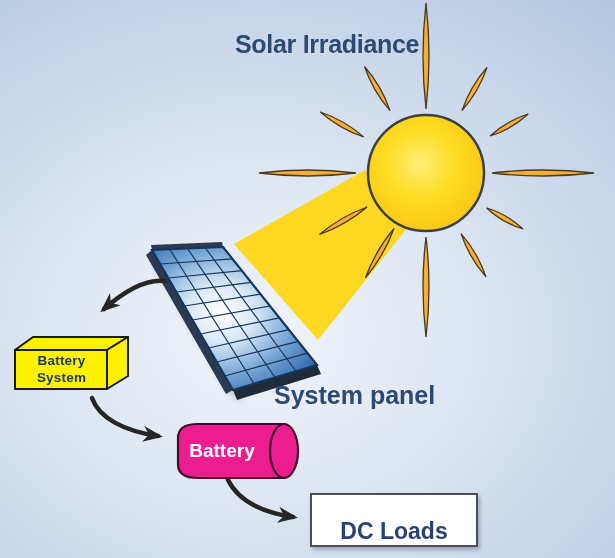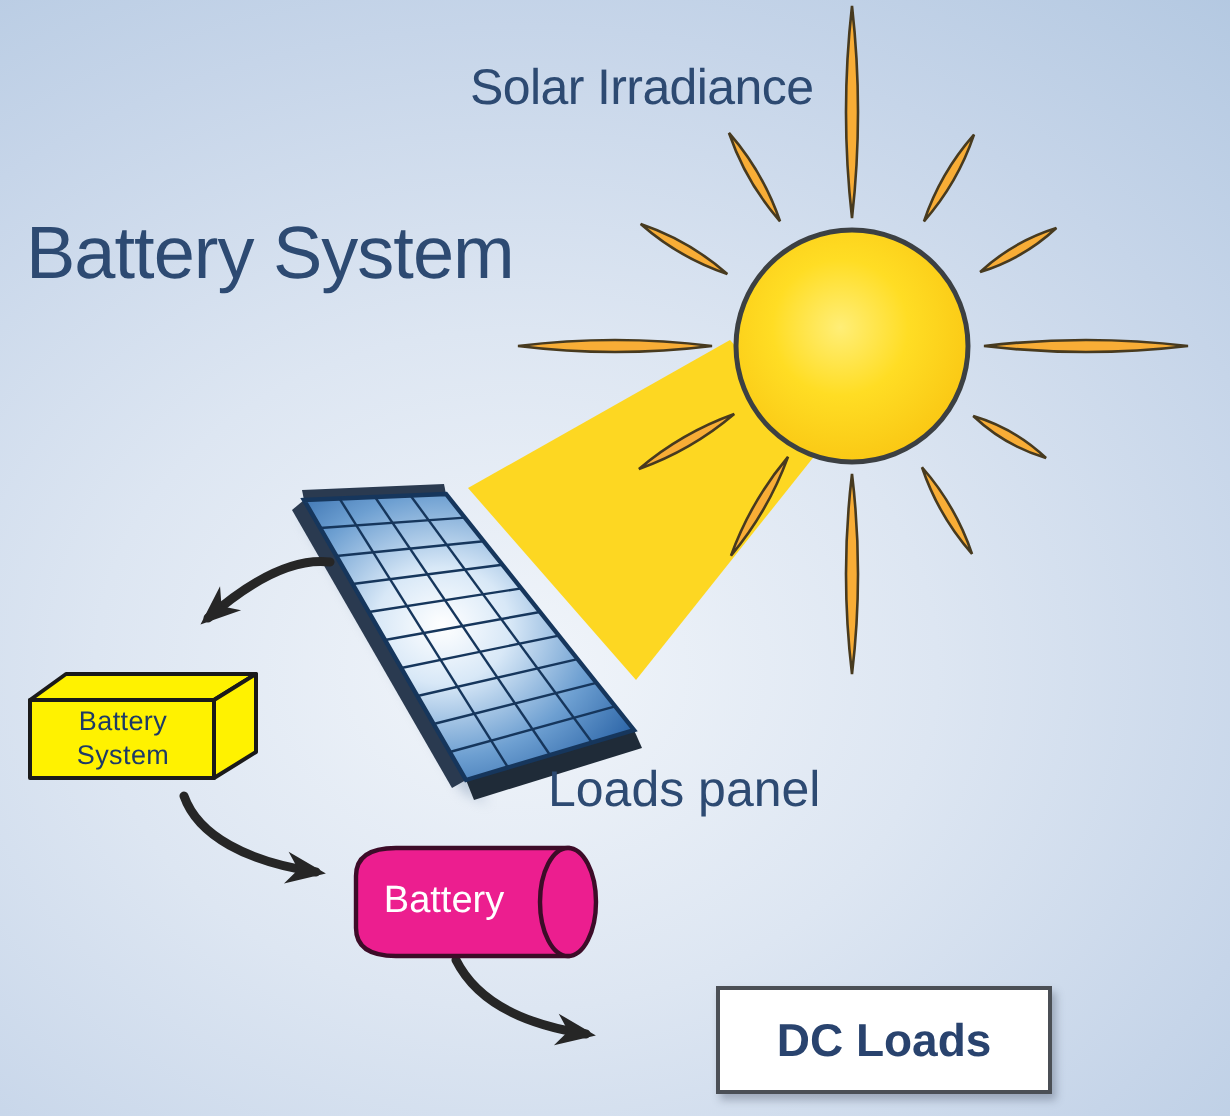--- a/index.html
+++ b/index.html
@@ -4,35 +4,35 @@
 <style>
   html,body{margin:0;padding:0;}
   #stage{
     position:relative;
     width:615px;height:558px;
     overflow:hidden;
     font-family:"Liberation Sans", sans-serif;
     background:radial-gradient(90% 80% at 42% 60%, #f1f5fa 0%, #dde6f2 38%, #c6d5e9 72%, #b3c8e1 100%);
   }
   svg{position:absolute;inset:0;}
-  .lbl{position:absolute;color:#2d4a72;font-weight:normal;white-space:nowrap;}
+  .lbl{position:absolute;color:#2d4a72;font-weight:bold;white-space:nowrap;}
   .title{left:13px;top:106px;font-size:37px;letter-spacing:-0.5px;}
   .irr{left:235px;top:30px;font-size:25px;letter-spacing:-0.3px;}
   .panel-lbl{left:274px;top:381px;font-size:25px;}
   .charger-lbl{
     left:15px;top:352px;width:93px;
     text-align:center;font-size:13.5px;line-height:1.28;
     color:#1d3a66;letter-spacing:0.2px;
   }
   .battery-lbl{left:181px;top:440px;width:82px;text-align:center;font-size:19px;color:#fff;}
   .dc-box{
     position:absolute;left:310px;top:493px;width:164px;height:50px;
     border:2px solid #4b4f55;
     box-shadow:2px 3px 4px rgba(60,70,90,.35);
-    display:flex;align-items:center;justify-content:center;margin-left:48px;
+    display:flex;align-items:flex-end;justify-content:center;
   }
   .dc-box span{font-size:23px;font-weight:bold;color:#29436e;}
 </style>
 </head>
 <body>
 
 <div id="stage">
 
   <svg width="615" height="558" viewBox="0 0 615 558">
     <defs>
@@ -107,25 +107,24 @@
       <polygon points="107,350 128,337 128,376 107,389" fill="#fff200"></polygon>
       <polygon points="15,350 107,350 107,389 15,389" fill="#fff200"></polygon>
     </g>
 
     <g stroke="#3d0c28" stroke-width="2.2">
       <path d="M 284 424 H 198 Q 178 424 178 438 V 464 Q 178 478 198 478 H 284 Z" fill="#ec1e8f"></path>
       <ellipse cx="284" cy="451" rx="14" ry="27" fill="#ec1e8f"></ellipse>
     </g>
   </svg>
 
-  <div class="lbl title">Battery System</div>
 
   <div class="lbl irr">Solar Irradiance</div>
 
-  <div class="lbl panel-lbl">Loads panel</div>
+  <div class="lbl panel-lbl">System panel</div>
 
   <div class="lbl charger-lbl">
     <div>Battery</div>
     <div>System</div>
   </div>
 
   <div class="lbl battery-lbl">Battery</div>
 
   <div class="dc-box" style="background: rgb(255, 255, 255);">
     <span>DC Loads</span>

